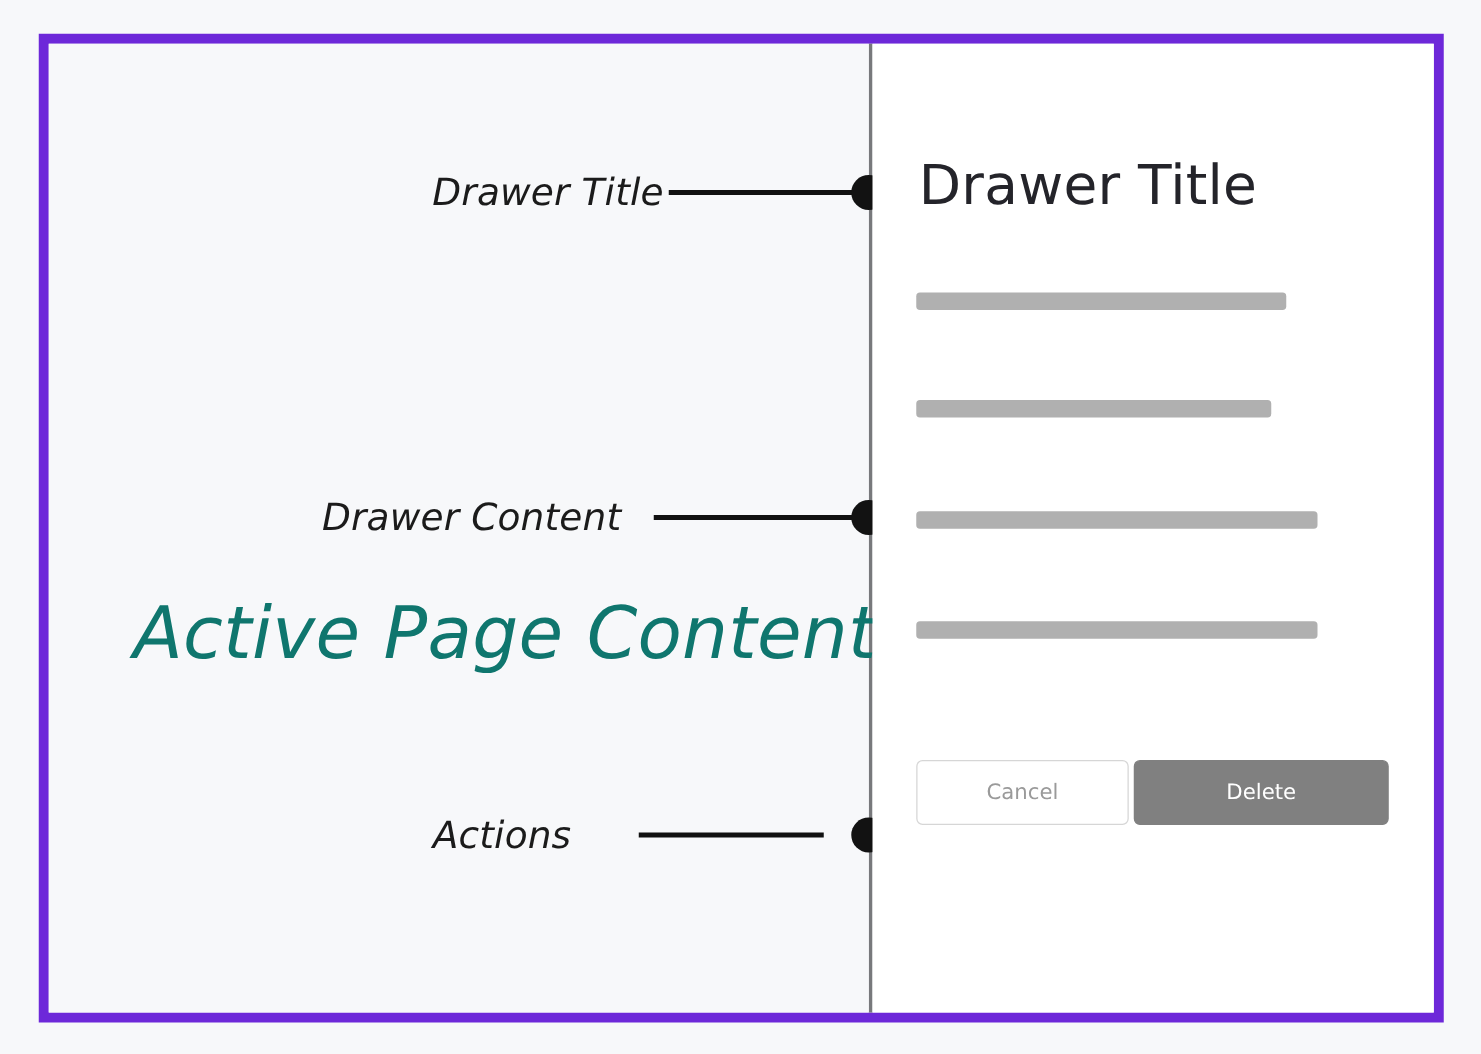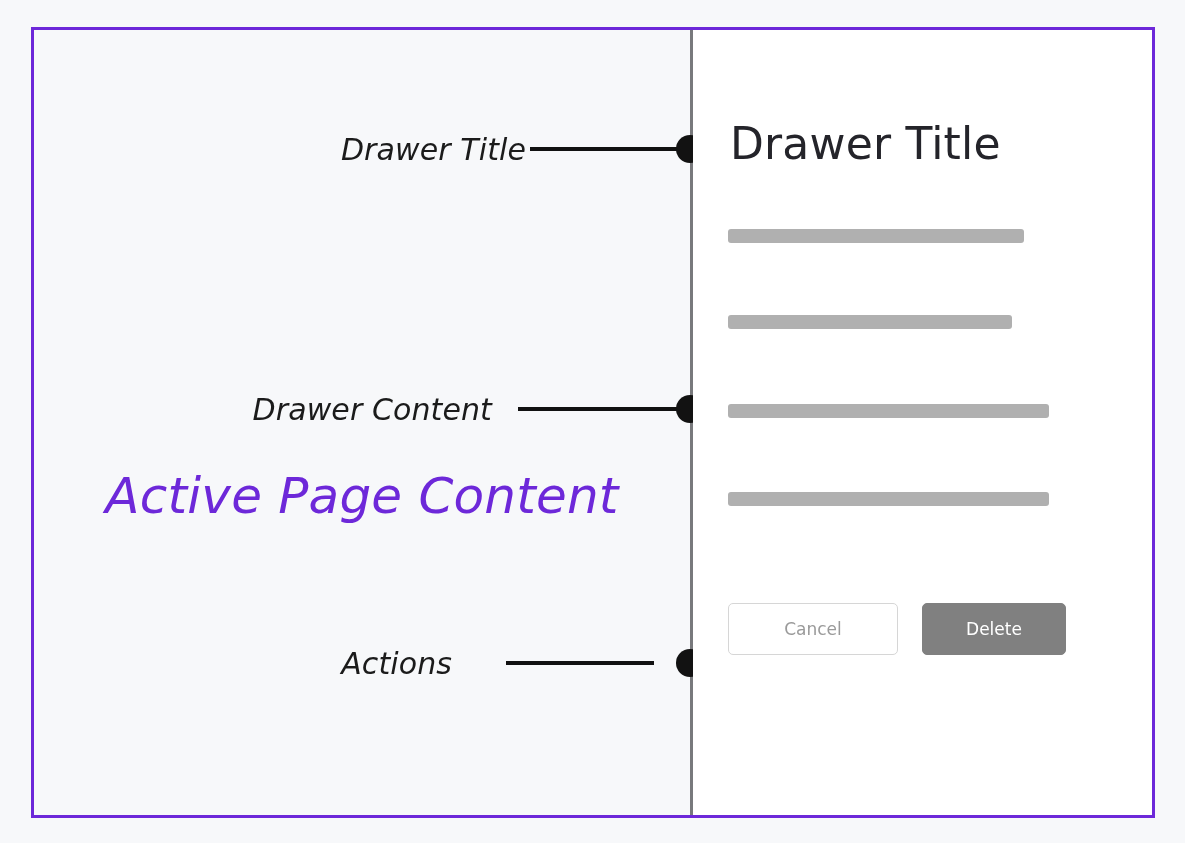--- a/index.html
+++ b/index.html
@@ -15,21 +15,21 @@
     font-family: "DejaVu Sans", sans-serif;
   }
 
   
   #frame {
     position: absolute;
     left: 31px;
     top: 27px;
     width: 1124px;
     height: 791px;
-    border: 3px solid #6d28d9;
+    border: 8px solid #6d28d9;
     box-sizing: border-box;
     display: flex;
     background: #f7f8fa;
   }
 
   
   #page-panel {
     position: relative;
     width: 656px;
     height: 100%;
@@ -93,23 +93,24 @@
   #callout-actions .callout-line { width: 148px; margin-left: 30px; }
 
   
   #active-page-content {
     position: absolute;
     top: 437px;
     left: 0;
     width: 100%;
     text-align: center;
     font-style: italic;
-    font-size: 50px;
-    color: #6d28d9;
+    font-size: 58px;
+    color: #0f766e;
     letter-spacing: 0.2px;
+    padding-left: 37px;
   }
 
   
   #drawer-title {
     position: absolute;
     left: 37px;
     top: 92px;
     font-size: 44px;
     color: #24242a;
     letter-spacing: 0.2px;
@@ -128,42 +129,42 @@
   #bar-2 { top: 374px; width: 321px; }
   #bar-3 { top: 462px; width: 321px; }
 
   
   #drawer-actions {
     position: absolute;
     left: 35px;
     top: 573px;
     display: flex;
     align-items: center;
-    gap: 24px;
+    gap: 4px;
   }
   .btn {
     height: 52px;
     border-radius: 5px;
     font-size: 17px;
     font-family: "DejaVu Sans", sans-serif;
     display: flex;
     align-items: center;
     justify-content: center;
     box-sizing: border-box;
     cursor: pointer;
     user-select: none;
   }
   #btn-cancel {
     width: 170px;
     background: #ffffff;
     border: 1px solid #d6d6d6;
     color: #9a9a9a;
   }
   #btn-delete {
-    width: 144px;
+    width: 204px;
     background: #808080;
     border: 1px solid #808080;
     color: #ffffff;
   }
 </style>
 </head>
 <body>
 
 <div id="frame">
 

